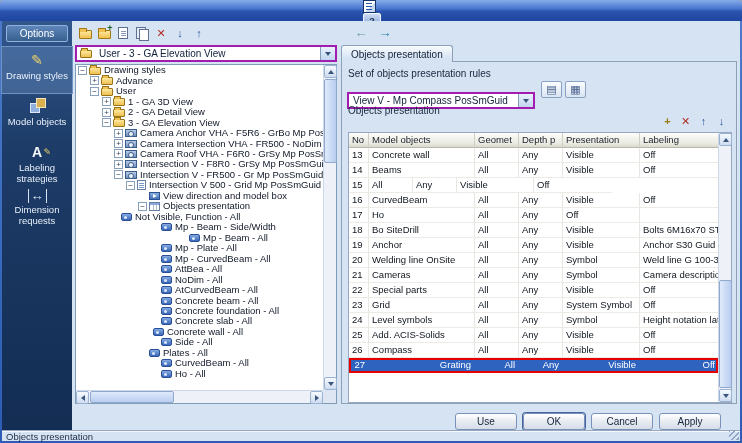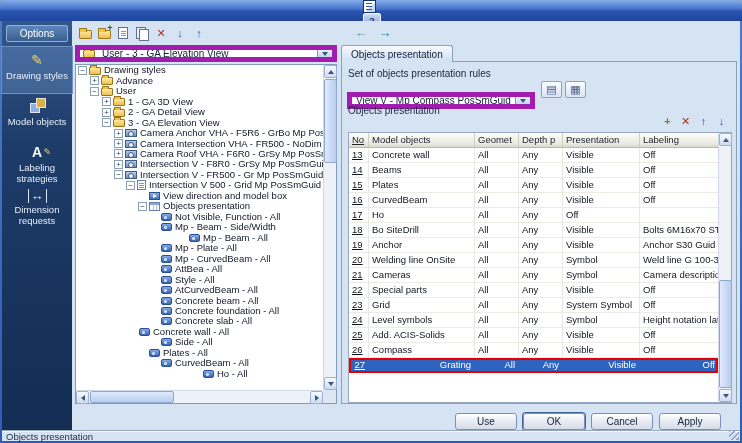--- a/index.html
+++ b/index.html
@@ -48,21 +48,21 @@
   .ic-folder,.ic-folder-plus{width:13px;height:9px;background:linear-gradient(180deg,#ffe9a0,#f0c050);border:1px solid #a07818;border-radius:1px;position:relative;margin-top:3px;}
   .ic-folder::before,.ic-folder-plus::before{content:"";position:absolute;left:-1px;top:-3px;width:6px;height:3px;background:#f0c050;border:1px solid #a07818;border-bottom:none;border-radius:1px 1px 0 0;}
   .ic-folder-plus::after{content:"+";position:absolute;right:-3px;top:-8px;color:#1e6020;font-weight:bold;font-size:9px;}
   .ic-page{width:10px;height:12px;background:#fff;border:1px solid #607090;position:relative;}
   .ic-page::after{content:"";position:absolute;left:2px;top:3px;width:5px;height:1px;background:#8898b8;box-shadow:0 2px 0 #8898b8,0 4px 0 #8898b8;}
   .ic-pages{width:12px;height:12px;position:relative;}
   .ic-pages::before{content:"";position:absolute;left:0;top:0;width:8px;height:10px;background:#e8eef8;border:1px solid #607090;}
   .ic-pages::after{content:"";position:absolute;left:3px;top:2px;width:8px;height:10px;background:#fff;border:1px solid #607090;}
 
   
-  .combo{display:flex;align-items:center;background:#fff;border:5px solid #a21caf;font-size:10px;overflow:hidden;}
+  .combo{display:flex;align-items:center;background:#fff;border:2px solid #a21caf;font-size:10px;overflow:hidden;}
   .tree-combo{position:absolute;left:73px;top:24px;width:262px;height:17px;padding-left:3px;gap:4px;}
   .combo-text{flex:1;white-space:nowrap;overflow:hidden;color:#10203a;}
   .combo-arrow{width:15px;height:100%;flex:none;background:linear-gradient(180deg,#eaf2fc,#c2d6f0);border-left:1px solid #7f9db9;display:flex;align-items:center;justify-content:center;}
 
   
   .tree-panel{position:absolute;left:73px;top:43px;width:262px;height:340px;background:#fff;border:1px solid #7f9db9;}
   .tree-rows{position:absolute;left:0;top:0;right:13px;bottom:13px;overflow:hidden;}
   .tree-row{height:10.48px;line-height:10px;display:flex;align-items:center;font-size:9.5px;white-space:nowrap;color:#101828;}
   .expander{width:9px;height:9px;flex:none;border:1px solid #8aa0b8;background:#fff;color:#30405c;font-size:8px;line-height:7px;text-align:center;margin-right:2px;}
   .expander-sp{width:11px;flex:none;}
@@ -115,21 +115,21 @@
   .mini-btn{width:17px;height:15px;display:flex;align-items:center;justify-content:center;border:1px solid transparent;border-radius:2px;}
   .mini-glyph{font-style:normal;font-size:11px;font-weight:bold;line-height:1;}
 
   
   .table{position:absolute;left:6px;top:70px;width:384px;height:271px;background:#fff;border:1px solid #95a8c0;}
   .thead{position:absolute;left:0;top:0;right:13px;height:15px;display:flex;}
   .th{background:linear-gradient(180deg,#fdfdfb,#eaeae2 75%,#d9d9cd);border-right:1px solid #cfcfc3;border-bottom:1px solid #b8b8ac;font-size:9.5px;line-height:13px;padding:0 3px;overflow:hidden;white-space:nowrap;color:#20262e;}
   .tbody{position:absolute;left:0;top:15px;right:13px;bottom:0;overflow:hidden;}
   .tr{display:flex;height:15px;position:relative;}
   .td{font-size:9.5px;line-height:13px;padding:0 3px;border-right:1px solid #e8e8e2;border-bottom:1px solid #edebe5;overflow:hidden;white-space:nowrap;color:#10161e;}
-  .c0{width:20px;text-decoration:underline;} .c1{width:106px;} .c2{width:44px;} .c3{width:44px;} .c4{width:77px;} .c5{width:78px;border-right:none;}
+  .c0{width:20px;} .c1{width:106px;} .c2{width:44px;} .c3{width:44px;} .c4{width:77px;} .c5{width:78px;border-right:none;}
   .tr.sel .td{background:#2f63c0;color:#fff;border-color:#2f63c0;text-align:right;}
   .tr.sel::after{content:"";position:absolute;inset:0;border:2px solid #e60000;pointer-events:none;}
 
   
   .footer{position:absolute;left:0;top:392px;right:0;height:17px;}
   .btn{position:absolute;top:0;width:62px;height:17px;border:1px solid #7b90b8;border-radius:3px;background:linear-gradient(180deg,#ffffff,#e9edf3 45%,#d6dde8);font-size:10px;display:flex;align-items:center;justify-content:center;color:#16243c;}
   .btn-use{left:453px;} .btn-ok{left:521px;} .btn-cancel{left:589px;} .btn-apply{left:657px;}
   .btn.default{box-shadow:0 0 0 1px #44639e;}
 
   
@@ -276,21 +276,21 @@
           <div class="tree-row" style="padding-left: 62px;">
             <span class="expander-sp"></span>
             <span class="ti ti-view"></span>
             <span class="t-label">View direction and model box</span>
           </div>
           <div class="tree-row" style="padding-left: 62px;">
             <span class="expander">−</span>
             <span class="ti ti-rules"></span>
             <span class="t-label">Objects presentation</span>
           </div>
-          <div class="tree-row" style="padding-left: 74px;">
+          <div class="tree-row" style="padding-left: 34px;">
             <span class="expander-sp"></span>
             <span class="ti ti-rule"></span>
             <span class="t-label">Not Visible, Function - All</span>
           </div>
           <div class="tree-row" style="padding-left: 74px;">
             <span class="expander-sp"></span>
             <span class="ti ti-rule"></span>
             <span class="t-label">Mp - Beam - Side/Width</span>
           </div>
           <div class="tree-row" style="padding-left: 74px; margin-left: 28px;">
@@ -309,21 +309,21 @@
             <span class="t-label">Mp - CurvedBeam - All</span>
           </div>
           <div class="tree-row" style="padding-left: 74px;">
             <span class="expander-sp"></span>
             <span class="ti ti-rule"></span>
             <span class="t-label">AttBea - All</span>
           </div>
           <div class="tree-row" style="padding-left: 74px;">
             <span class="expander-sp"></span>
             <span class="ti ti-rule"></span>
-            <span class="t-label">Style - All</span>
+            <span class="t-label">NoDim - All</span>
           </div>
           <div class="tree-row" style="padding-left: 74px;">
             <span class="expander-sp"></span>
             <span class="ti ti-rule"></span>
             <span class="t-label">AtCurvedBeam - All</span>
           </div>
           <div class="tree-row" style="padding-left: 74px;">
             <span class="expander-sp"></span>
             <span class="ti ti-rule"></span>
             <span class="t-label">Concrete beam - All</span>
@@ -331,41 +331,41 @@
           <div class="tree-row" style="padding-left: 74px;">
             <span class="expander-sp"></span>
             <span class="ti ti-rule"></span>
             <span class="t-label">Concrete foundation - All</span>
           </div>
           <div class="tree-row" style="padding-left: 74px;">
             <span class="expander-sp"></span>
             <span class="ti ti-rule"></span>
             <span class="t-label">Concrete slab - All</span>
           </div>
-          <div class="tree-row" style="padding-left: 52px;">
+          <div class="tree-row" style="padding-left: 66px;">
             <span class="expander-sp"></span>
             <span class="ti ti-rule"></span>
             <span class="t-label">Concrete wall - All</span>
           </div>
           <div class="tree-row" style="padding-left: 74px;">
             <span class="expander-sp"></span>
             <span class="ti ti-rule"></span>
             <span class="t-label">Side - All</span>
           </div>
           <div class="tree-row" style="padding-left: 62px;">
             <span class="expander-sp"></span>
             <span class="ti ti-rule"></span>
             <span class="t-label">Plates - All</span>
           </div>
           <div class="tree-row" style="padding-left: 74px;">
             <span class="expander-sp"></span>
             <span class="ti ti-rule"></span>
             <span class="t-label">CurvedBeam - All</span>
           </div>
-          <div class="tree-row" style="padding-left: 116px;">
+          <div class="tree-row" style="padding-left: 74px;">
             <span class="expander-sp"></span>
             <span class="ti ti-rule"></span>
             <span class="t-label">Ho - All</span>
           </div>
         </div>
       <div class="vscroll">
         <span class="sb-btn up">
             <i class="tri tri-up"></i>
           </span>
         <span class="sb-thumb"></span>
@@ -440,21 +440,20 @@
             <div class="tr">
               <div class="td c0">14</div>
               <div class="td c1">Beams</div>
               <div class="td c2">All</div>
               <div class="td c3">Any</div>
               <div class="td c4">Visible</div>
               <div class="td c5">Off</div>
             </div>
             <div class="tr">
               <div class="td c0">15</div>
-              <div class="td c1">Plates</div>
               <div class="td c2">All</div>
               <div class="td c3">Any</div>
               <div class="td c4">Visible</div>
               <div class="td c5">Off</div>
             </div>
             <div class="tr">
               <div class="td c0">16</div>
               <div class="td c1">CurvedBeam</div>
               <div class="td c2">All</div>
               <div class="td c3">Any</div>

